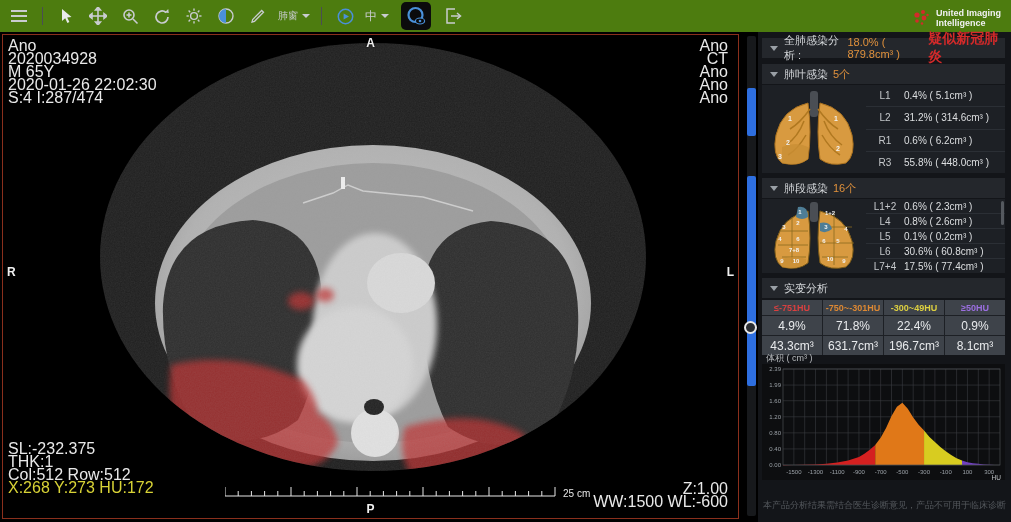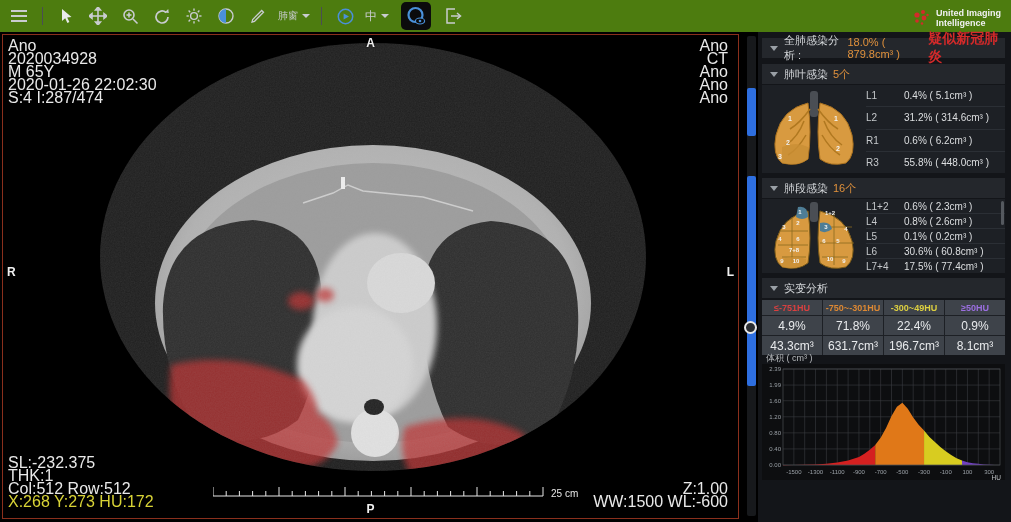--- a/index.html
+++ b/index.html
@@ -37,21 +37,21 @@
             align-items:center;font-size:11px;color:#d4d7da;cursor:pointer;}
   .tri{width:0;height:0;border-left:4px solid transparent;border-right:4px solid transparent;
        border-top:5px solid #9aa0a6;margin:0 6px 0 8px;flex:none;}
   .accent{color:#e0913c;}
   .alert{color:#d42a2a;font-size:14px;margin-left:auto;margin-right:4px;font-weight:bold;}
   .sec-body{position:absolute;left:4px;width:243px;background:#1d2025;display:flex;}
   .lung-box{width:104px;flex:none;display:flex;align-items:center;justify-content:center;}
   .stat-table{flex:1;display:flex;flex-direction:column;}
   .stat-row{flex:1;display:flex;align-items:center;border-bottom:1px solid #2b2f35;font-size:10px;}
   .stat-row:last-child{border-bottom:none;}
-  .stat-label{color:#c5c8cb;width:38px;flex:none;}
+  .stat-label{color:#c5c8cb;width:38px;flex:none;text-align:center;}
   .stat-value{flex:1;text-align:left;padding-right:10px;color:#dddfe1;}
   .seg-scroll{position:absolute;right:1px;width:3px;background:#55595f;border-radius:2px;cursor:pointer;}
   
   .cons-grid{position:absolute;left:4px;width:243px;display:grid;grid-template-columns:1fr 1fr 1fr 1fr;
              grid-gap:1px;background:#1d2025;}
   .cons-cell{background:#3e434a;text-align:center;font-size:9px;display:flex;align-items:center;justify-content:center;height:15px;}
   .cons-cell.val{font-size:12px;color:#e8eaec;}
   .vol-label{position:absolute;left:8px;font-size:9px;color:#b9bcbf;}
   .hist-wrap{position:absolute;left:4px;width:243px;background:#101214;}
   .disclaimer{position:absolute;left:0;width:253px;bottom:10px;text-align:center;font-size:9px;color:#54585d;}
@@ -232,38 +232,38 @@
       <div>2020-01-26 22:02:30</div>
       <div>S:4 I:287/474</div>
     </div>
   <div class="ovl right" style="right:10px;top:4px" id="ovl-tr">
       <div>Ano</div>
       <div>CT</div>
       <div>Ano</div>
       <div>Ano</div>
       <div>Ano</div>
     </div>
-  <div class="ovl" style="left:5px;bottom:10px" id="ovl-bl">
+  <div class="ovl" style="left:5px;bottom:24px" id="ovl-bl">
       <div>SL:-232.375</div>
       <div>THK:1</div>
       <div>Col:512 Row:512</div>
       <div class="hu-line">X:268 Y:273 HU:172</div>
     </div>
   <div class="ovl right" style="right:10px;bottom:10px" id="ovl-br">
       <div>Z:1.00</div>
       <div>WW:1500 WL:-600</div>
     </div>
 
   <div class="orient" style="left:50%;top:1px;transform:translateX(-50%)">A</div>
   <div class="orient" style="left:50%;bottom:2px;transform:translateX(-50%)">P</div>
   <div class="orient" style="left:4px;top:230px">R</div>
   <div class="orient" style="right:4px;top:230px">L</div>
 
   
-  <div style="position:absolute;left:210px;top:450px">
+  <div style="position:absolute;left:222px;top:450px">
     <svg width="382" height="14">
       <line x1="0" y1="11" x2="330" y2="11" stroke="#e6e6e6" stroke-width="1"></line>
       <g stroke="#e6e6e6" stroke-width="1" id="ruler-ticks">
           <line x1="0" y1="11" x2="0" y2="2"></line>
           <line x1="13.2" y1="11" x2="13.2" y2="6"></line>
           <line x1="26.4" y1="11" x2="26.4" y2="6"></line>
           <line x1="39.599999999999994" y1="11" x2="39.599999999999994" y2="6"></line>
           <line x1="52.8" y1="11" x2="52.8" y2="6"></line>
           <line x1="66" y1="11" x2="66" y2="2"></line>
           <line x1="79.19999999999999" y1="11" x2="79.19999999999999" y2="6"></line>
@@ -485,13 +485,14 @@
         <text x="118.65" y="110" text-anchor="middle" font-size="6" fill="#9aa0a6">-700</text>
         <text x="140.35000000000002" y="110" text-anchor="middle" font-size="6" fill="#9aa0a6">-500</text>
         <text x="162.05" y="110" text-anchor="middle" font-size="6" fill="#9aa0a6">-300</text>
         <text x="183.75" y="110" text-anchor="middle" font-size="6" fill="#9aa0a6">-100</text>
         <text x="205.45" y="110" text-anchor="middle" font-size="6" fill="#9aa0a6">100</text>
         <text x="227.14999999999998" y="110" text-anchor="middle" font-size="6" fill="#9aa0a6">300</text>
         <text x="239" y="115.5" text-anchor="end" font-size="6.5" fill="#c0c3c6">HU</text>
       </svg>
   </div>
 
+  <div class="disclaimer">本产品分析结果需结合医生诊断意见，产品不可用于临床诊断</div>
 </div>
 
 </body></html>

